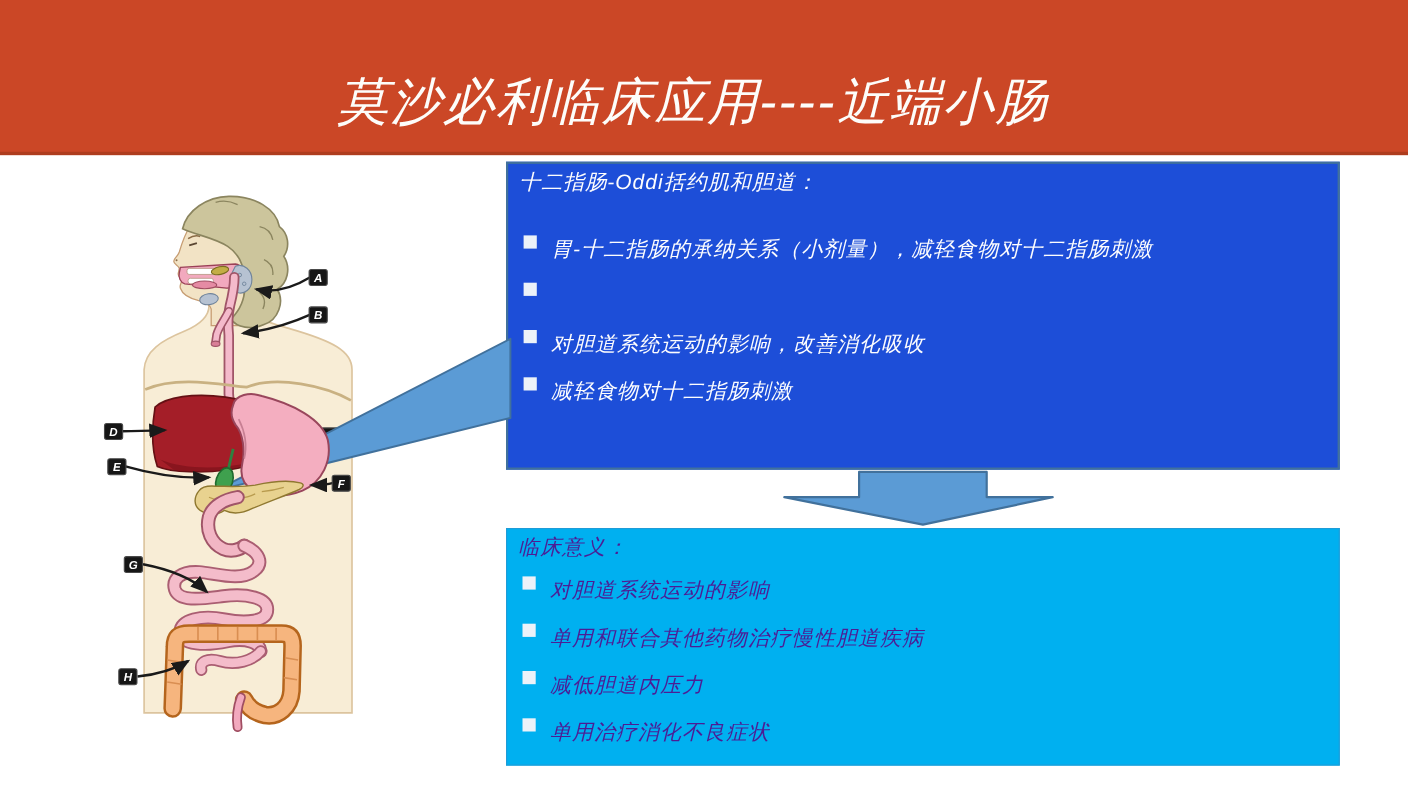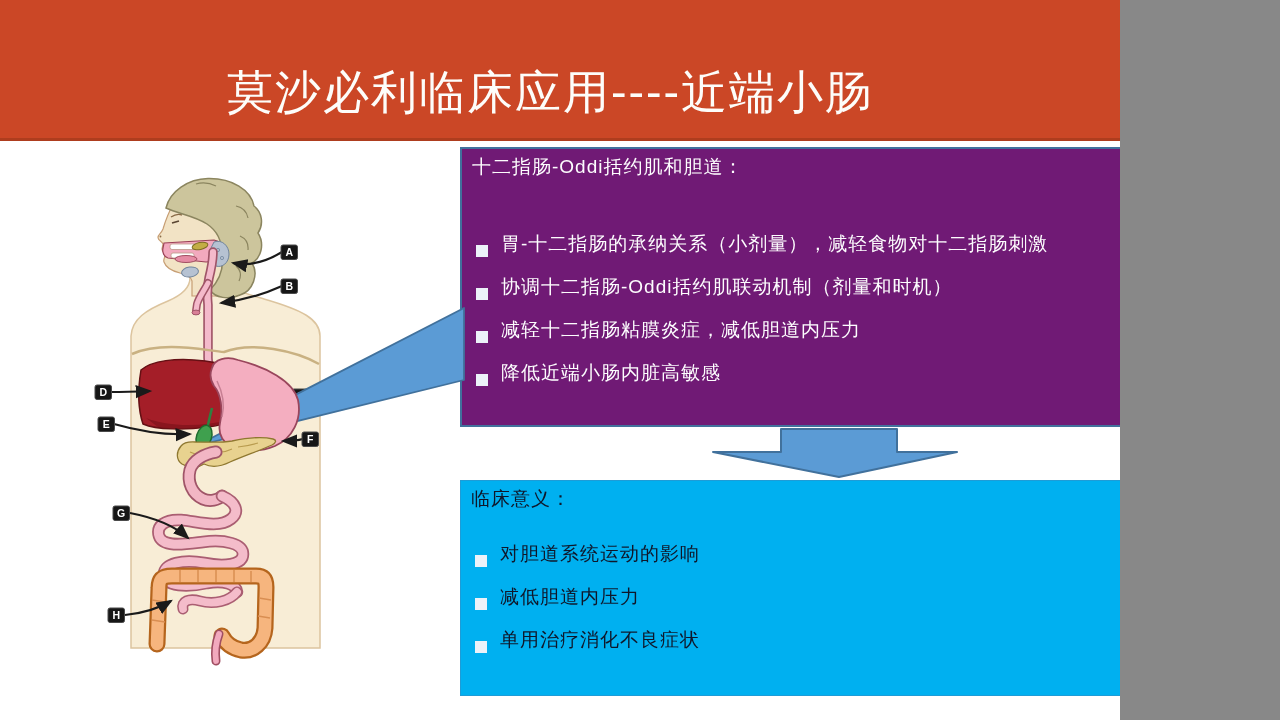--- a/index.html
+++ b/index.html
@@ -1,31 +1,31 @@
 <!DOCTYPE html>
 <html><head>
 <meta charset="utf-8">
 <style>
   html,body{margin:0;padding:0;background:#888;}
-  .slide{position:relative;width:1120px;height:720px;background:#ffffff;overflow:hidden;
-         font-family:"Liberation Sans",sans-serif;}
+  .slide{position:relative;width:1280px;height:720px;background:#ffffff;overflow:hidden;
+         font-family:"Liberation Sans",sans-serif;font-style:italic;}
   
   .header{position:absolute;left:0;top:0;width:1280px;height:138px;background:#CB4726;
           border-bottom:3px solid #AE3D1E;}
   .title{position:absolute;left:0;right:20px;top:64px;text-align:center;color:#FDFDFA;
          font-family:"DejaVu Serif","Liberation Serif",serif;font-size:46px;line-height:56px;
          letter-spacing:2px;white-space:nowrap;}
   
   .bluebox{position:absolute;left:460px;top:147px;width:758px;height:280px;box-sizing:border-box;
-           background:#701a75;border:2px solid #41719C;color:#FDFDFE;}
+           background:#1d4ed8;border:2px solid #41719C;color:#FDFDFE;}
   .cyanbox{position:absolute;left:460px;top:480px;width:758px;height:216px;box-sizing:border-box;
-           background:#00B0F0;border:1px solid #1E9CD7;color:#0f172a;}
+           background:#00B0F0;border:1px solid #1E9CD7;color:#4c1d95;}
   .boxheading{margin:7px 0 0 10px;font-size:19px;line-height:22px;letter-spacing:1px;}
   ul.bullets{list-style:none;margin:0;padding:0 14px 0 12px;}
-  ul.bullets li{display:flex;align-items:flex-end;height:43px;font-size:19px;letter-spacing:1px;}
+  ul.bullets li{display:flex;align-items:flex-start;height:43px;font-size:19px;letter-spacing:1px;}
   .bluebox ul.bullets{margin-top:36px;}
   .cyanbox ul.bullets{margin-top:14px;}
   .sq{width:12px;height:12px;background:#ECF2F9;margin:0 13px 0 2px;flex:0 0 auto;}
   
   .connector{position:absolute;left:700px;top:426px;}
   
   .figure{position:absolute;left:85px;top:172px;}
 </style>
 </head>
 <body>
@@ -37,39 +37,42 @@
 
   <div class="bluebox">
     <div class="boxheading">十二指肠-Oddi括约肌和胆道：</div>
     <ul class="bullets">
       <li>
           <span class="sq"></span>
           <span>胃-十二指肠的承纳关系（小剂量），减轻食物对十二指肠刺激</span>
         </li>
       <li>
           <span class="sq"></span>
-          <span>协调十二指肠-Oddi括约肌联动机制（剂量和时机）</span>
-        </li>
-      <li>
-          <span class="sq"></span>
-          <span>减轻十二指肠粘膜炎症，减低胆道内压力</span>
-        </li>
-      <li>
-          <span class="sq"></span>
-          <span>降低近端小肠内脏高敏感</span>
+        </li>
+      <li>
+          <span class="sq"></span>
+          <span>对胆道系统运动的影响，改善消化吸收</span>
+        </li>
+      <li>
+          <span class="sq"></span>
+          <span>减轻食物对十二指肠刺激</span>
         </li>
     </ul>
   </div>
 
   <div class="cyanbox">
     <div class="boxheading">临床意义：</div>
     <ul class="bullets">
       <li>
           <span class="sq"></span>
           <span>对胆道系统运动的影响</span>
+        </li>
+      <li>
+          <span class="sq"></span>
+          <span>单用和联合其他药物治疗慢性胆道疾病</span>
         </li>
       <li>
           <span class="sq"></span>
           <span>减低胆道内压力</span>
         </li>
       <li>
           <span class="sq"></span>
           <span>单用治疗消化不良症状</span>
         </li>
     </ul>

